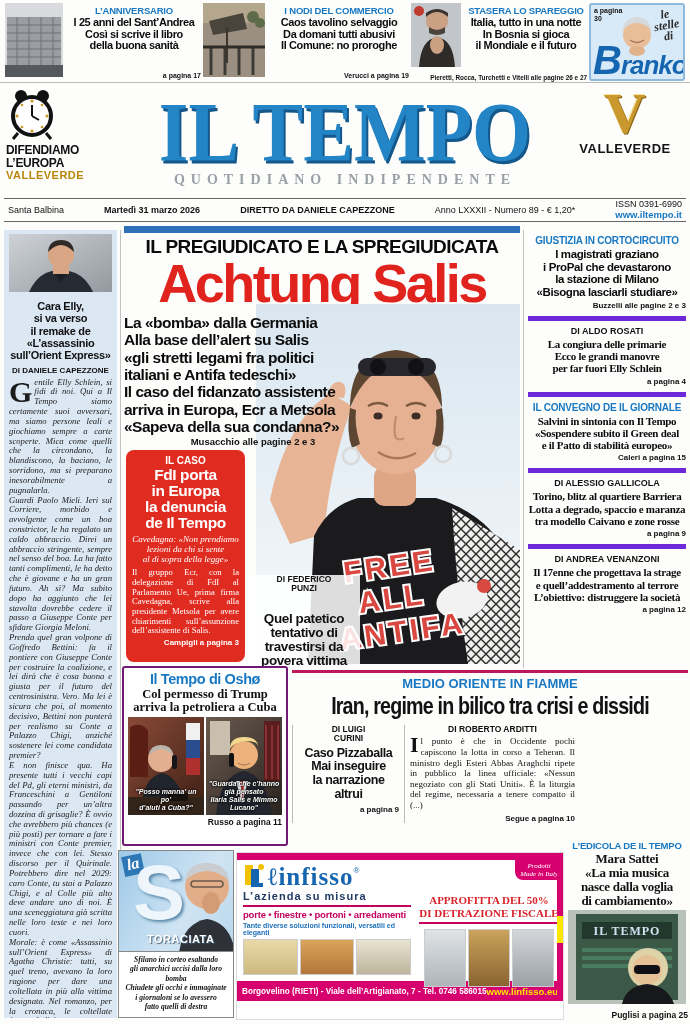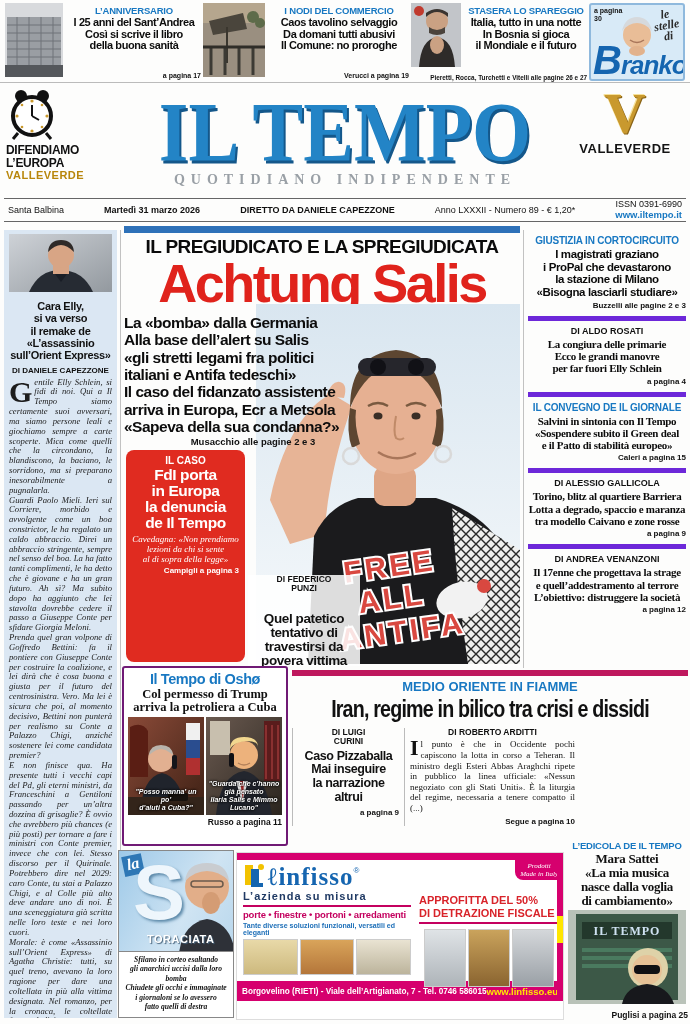--- a/index.html
+++ b/index.html
@@ -77,21 +77,21 @@
   .rail { position:absolute; left:528px; top:230px; width:158px; height:438px; overflow:hidden; }
   .rail-item { padding:5px 0 6px; border-bottom:5px solid #6d28d9; text-align:center; }
   .rail-item:last-child { border-bottom:none; }
   .rail-kick { font-size:10px; letter-spacing:-0.2px; }
   .rail-by { font-size:9px; font-weight:800; color:#111; }
   .rt-sans { font-size:11.5px; font-weight:900; letter-spacing:-0.4px; line-height:1.1; margin-top:2px; color:#0b0b0b; }
   .rt-serif { font-family:"Liberation Serif",serif; font-size:11px; font-weight:bold; letter-spacing:-0.3px; line-height:1.12; margin-top:2px; color:#0b0b0b; }
   .rail-page { font-size:8px; font-weight:bold; text-align:right; margin-top:2px; }
 
   
-  .iran { position:absolute; left:292px; top:670px; width:396px; height:172px; border-top:6px solid #be185d; padding-top:3px; overflow:hidden; }
+  .iran { position:absolute; left:292px; top:670px; width:396px; height:172px; border-top:3px solid #be185d; padding-top:3px; overflow:hidden; }
   .iran-kick { text-align:center; font-size:13px; }
   .iran-deck { text-align:center; font-size:8.2px; font-weight:bold; letter-spacing:-0.2px; margin-top:2px; }
   .iran-head { text-align:center; font-size:24px; font-weight:900; letter-spacing:-1px; transform:scaleX(.82); transform-origin:center; white-space:nowrap; margin-top:1px; }
   .iran-cols { display:flex; margin-top:5px; }
   .ic { padding:0 5px; }
   .ic1 { width:108px; border-top:3px solid #555; padding-top:3px; text-align:center; }
   .ic2 { width:112px; border-left:1px solid #bbb; text-align:center; }
   .ic3 { width:176px; border-left:1px solid #bbb; }
   .ic-kick { font-size:10px; line-height:1.1; }
   .ic-by { font-size:8.5px; font-weight:800; line-height:1.1; text-align:center; }
@@ -127,21 +127,21 @@
   .ad-brand { font-family:"Liberation Serif",serif; font-size:25px; font-weight:bold; color:#1565b0; letter-spacing:1px; line-height:.9; }
   .ad-reg { font-size:8px; color:#1565b0; vertical-align:top; }
   .ad-tag { font-size:11px; font-weight:bold; color:#203a64; letter-spacing:1px; margin-top:1px; }
   .ad-rule { border-top:2px solid #c4005f; margin:3px 0 2px; }
   .ad-products { color:#c4005f; font-weight:800; font-size:9.5px; letter-spacing:-0.2px; }
   .ad-sub { color:#1d6fb8; font-size:7px; font-weight:bold; margin-top:2px; }
   .ad-thumbs { display:flex; gap:2px; margin-top:3px; }
   .ad-thumb { width:56px; height:36px; border:1px solid #ccc; }
   .ad-right { flex:1; padding:2px 4px 0; position:relative; }
   .ad-badge { position:absolute; top:0; right:0; background:#d6006e; color:#fff; font-family:"Liberation Serif",serif; font-style:italic; font-size:7px; text-align:center; padding:2px 5px; border-radius:0 0 0 8px; line-height:1.15; }
-  .ad-promo { margin-top:32px; text-align:left; color:#d8232a; font-weight:900; font-size:11px; line-height:1.15; }
+  .ad-promo { margin-top:32px; text-align:center; color:#d8232a; font-weight:900; font-size:11px; line-height:1.15;font-family:Liberation Serif, serif; }
   .ad-doors { display:flex; gap:2px; margin-top:5px; justify-content:center; }
   .ad-door { width:42px; height:58px; border:1px solid #ccc; }
   .ad-botbar { height:20px; background:#d6006e; display:flex; align-items:center; justify-content:space-between; padding:0 5px; }
   .ad-addr { color:#fff; font-weight:bold; font-size:8.2px; }
   .ad-site { color:#ffe600; font-weight:900; font-size:9.5px; }
   .ad-sidebar { position:absolute; right:0; top:7px; bottom:20px; width:6px; display:flex; flex-direction:column; }
   .ad-sb1 { flex:2; background:#d6006e; } .ad-sb2 { flex:1; background:#ffe600; } .ad-sb3 { flex:2; background:#d6006e; }
 
   
   .edicola { position:absolute; left:566px; top:840px; width:122px; height:182px; text-align:center; overflow:hidden; }
@@ -382,20 +382,21 @@
 
     <div class="caso">
       <div class="caso-kick">IL CASO</div>
       <div class="caso-title pl">FdI porta
 in Europa
 la denuncia
 de Il Tempo</div>
       <div class="caso-quote pl">Cavedagna: «Non prendiamo
 lezioni da chi si sente
 al di sopra della legge»</div>
+      <div class="caso-body">Il gruppo Ecr, con la delegazione di FdI al Parlamento Ue, prima firma Cavedagna, scrive alla presidente Metsola per avere chiarimenti sull’assunzione dell’assistente di Salis.</div>
       <div class="caso-page">Campigli a pagina 3</div>
     </div>
 
     <div class="punzi">
       <div class="punzi-by pl">DI FEDERICO
 PUNZI</div>
       <div class="punzi-title pl">Quel patetico
 tentativo di
 travestirsi da
 povera vittima</div>

